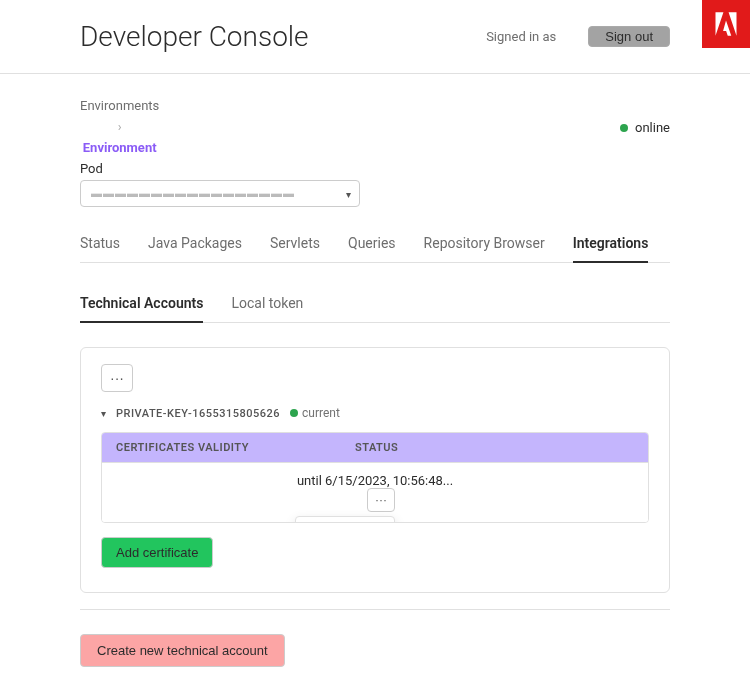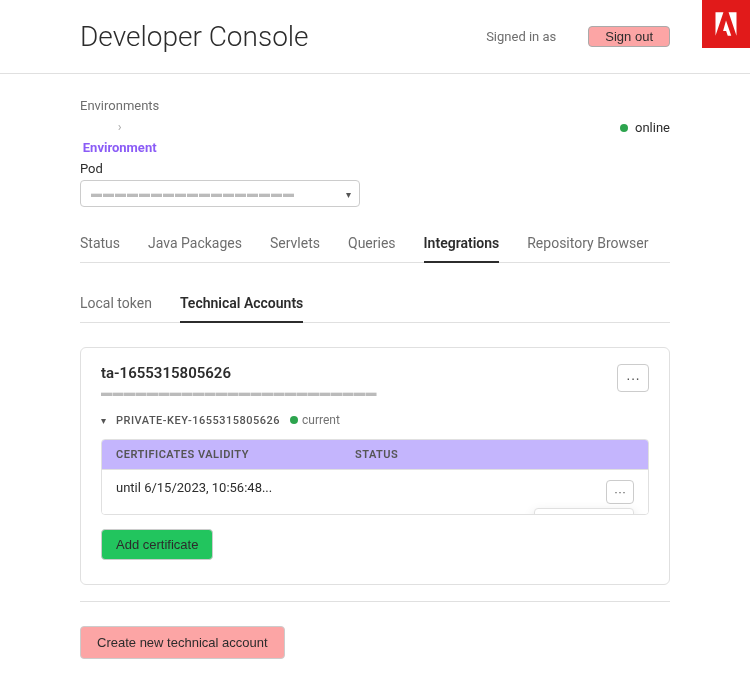--- a/index.html
+++ b/index.html
@@ -39,21 +39,21 @@
       color: #2c2c2c;
       flex: 1;
     }
     .header-signed-in {
       font-size: 13px;
       color: #6e6e6e;
       margin-right: 12px;
     }
     .sign-out-btn {
       border: 1px solid #aaa;
-      background: #fca5a5;
+      background: #a3a3a3;
       padding: 2px 16px;
       border-radius: 4px;
       cursor: pointer;
       font-size: 13px;
       color: #2c2c2c;
     }
 
     
     .main {
       padding: 24px 80px;
@@ -243,24 +243,25 @@
       color: #555;
       letter-spacing: 0.5px;
       text-transform: uppercase;
     }
     .cert-col-validity { flex: 1; }
     .cert-col-status { flex: 1; }
     .cert-col-action { width: 40px; }
 
     .cert-table-row {
       display: flex;
-      align-items: flex-start;
+      align-items: center;
       padding: 10px 14px;
       background: #fff;
       border-top: 1px solid #e0e0e0;
+      flex-direction: column;
     }
     .cert-validity { flex: 1; font-size: 13px; color: #2c2c2c; }
     .cert-status {
       flex: 1;
       display: flex;
       align-items: center;
       gap: 6px;
       font-size: 13px;
       color: #2c2c2c;
     }
@@ -365,37 +366,33 @@
     <span class="pod-select-text" style="color:#bbb; font-size:11px; letter-spacing:1px;">▬▬▬▬▬▬▬▬▬▬▬▬▬▬▬▬▬</span>
     <span class="pod-chevron">▾</span>
   </div>
 
   
   <div class="nav-tabs">
     <div class="nav-tab">Status</div>
     <div class="nav-tab">Java Packages</div>
     <div class="nav-tab">Servlets</div>
     <div class="nav-tab">Queries</div>
+    <div class="nav-tab">Repository Browser</div>
     <div class="nav-tab active">Integrations</div>
-    <div class="nav-tab">Repository Browser</div>
   </div>
 
   
   <div class="sub-tabs">
+    <div class="sub-tab active">Technical Accounts</div>
     <div class="sub-tab">Local token</div>
-    <div class="sub-tab active">Technical Accounts</div>
   </div>
 
   
   <div class="account-card">
     <div class="account-header">
-      <div>
-        <div class="account-id">ta-1655315805626</div>
-        <div class="account-email" style="color:#bbb; font-size:11px; letter-spacing:0.5px;">▬▬▬▬▬▬▬▬▬▬▬▬▬▬▬▬▬▬▬▬▬▬▬▬</div>
-      </div>
       <button class="three-dots-btn">···</button>
     </div>
 
     
     <div class="private-key-row">
       <span class="key-chevron">▾</span>
       <span class="key-name">PRIVATE-KEY-1655315805626</span>
       <div class="current-badge">
         <span class="current-dot"></span>
         <span>current</span>

